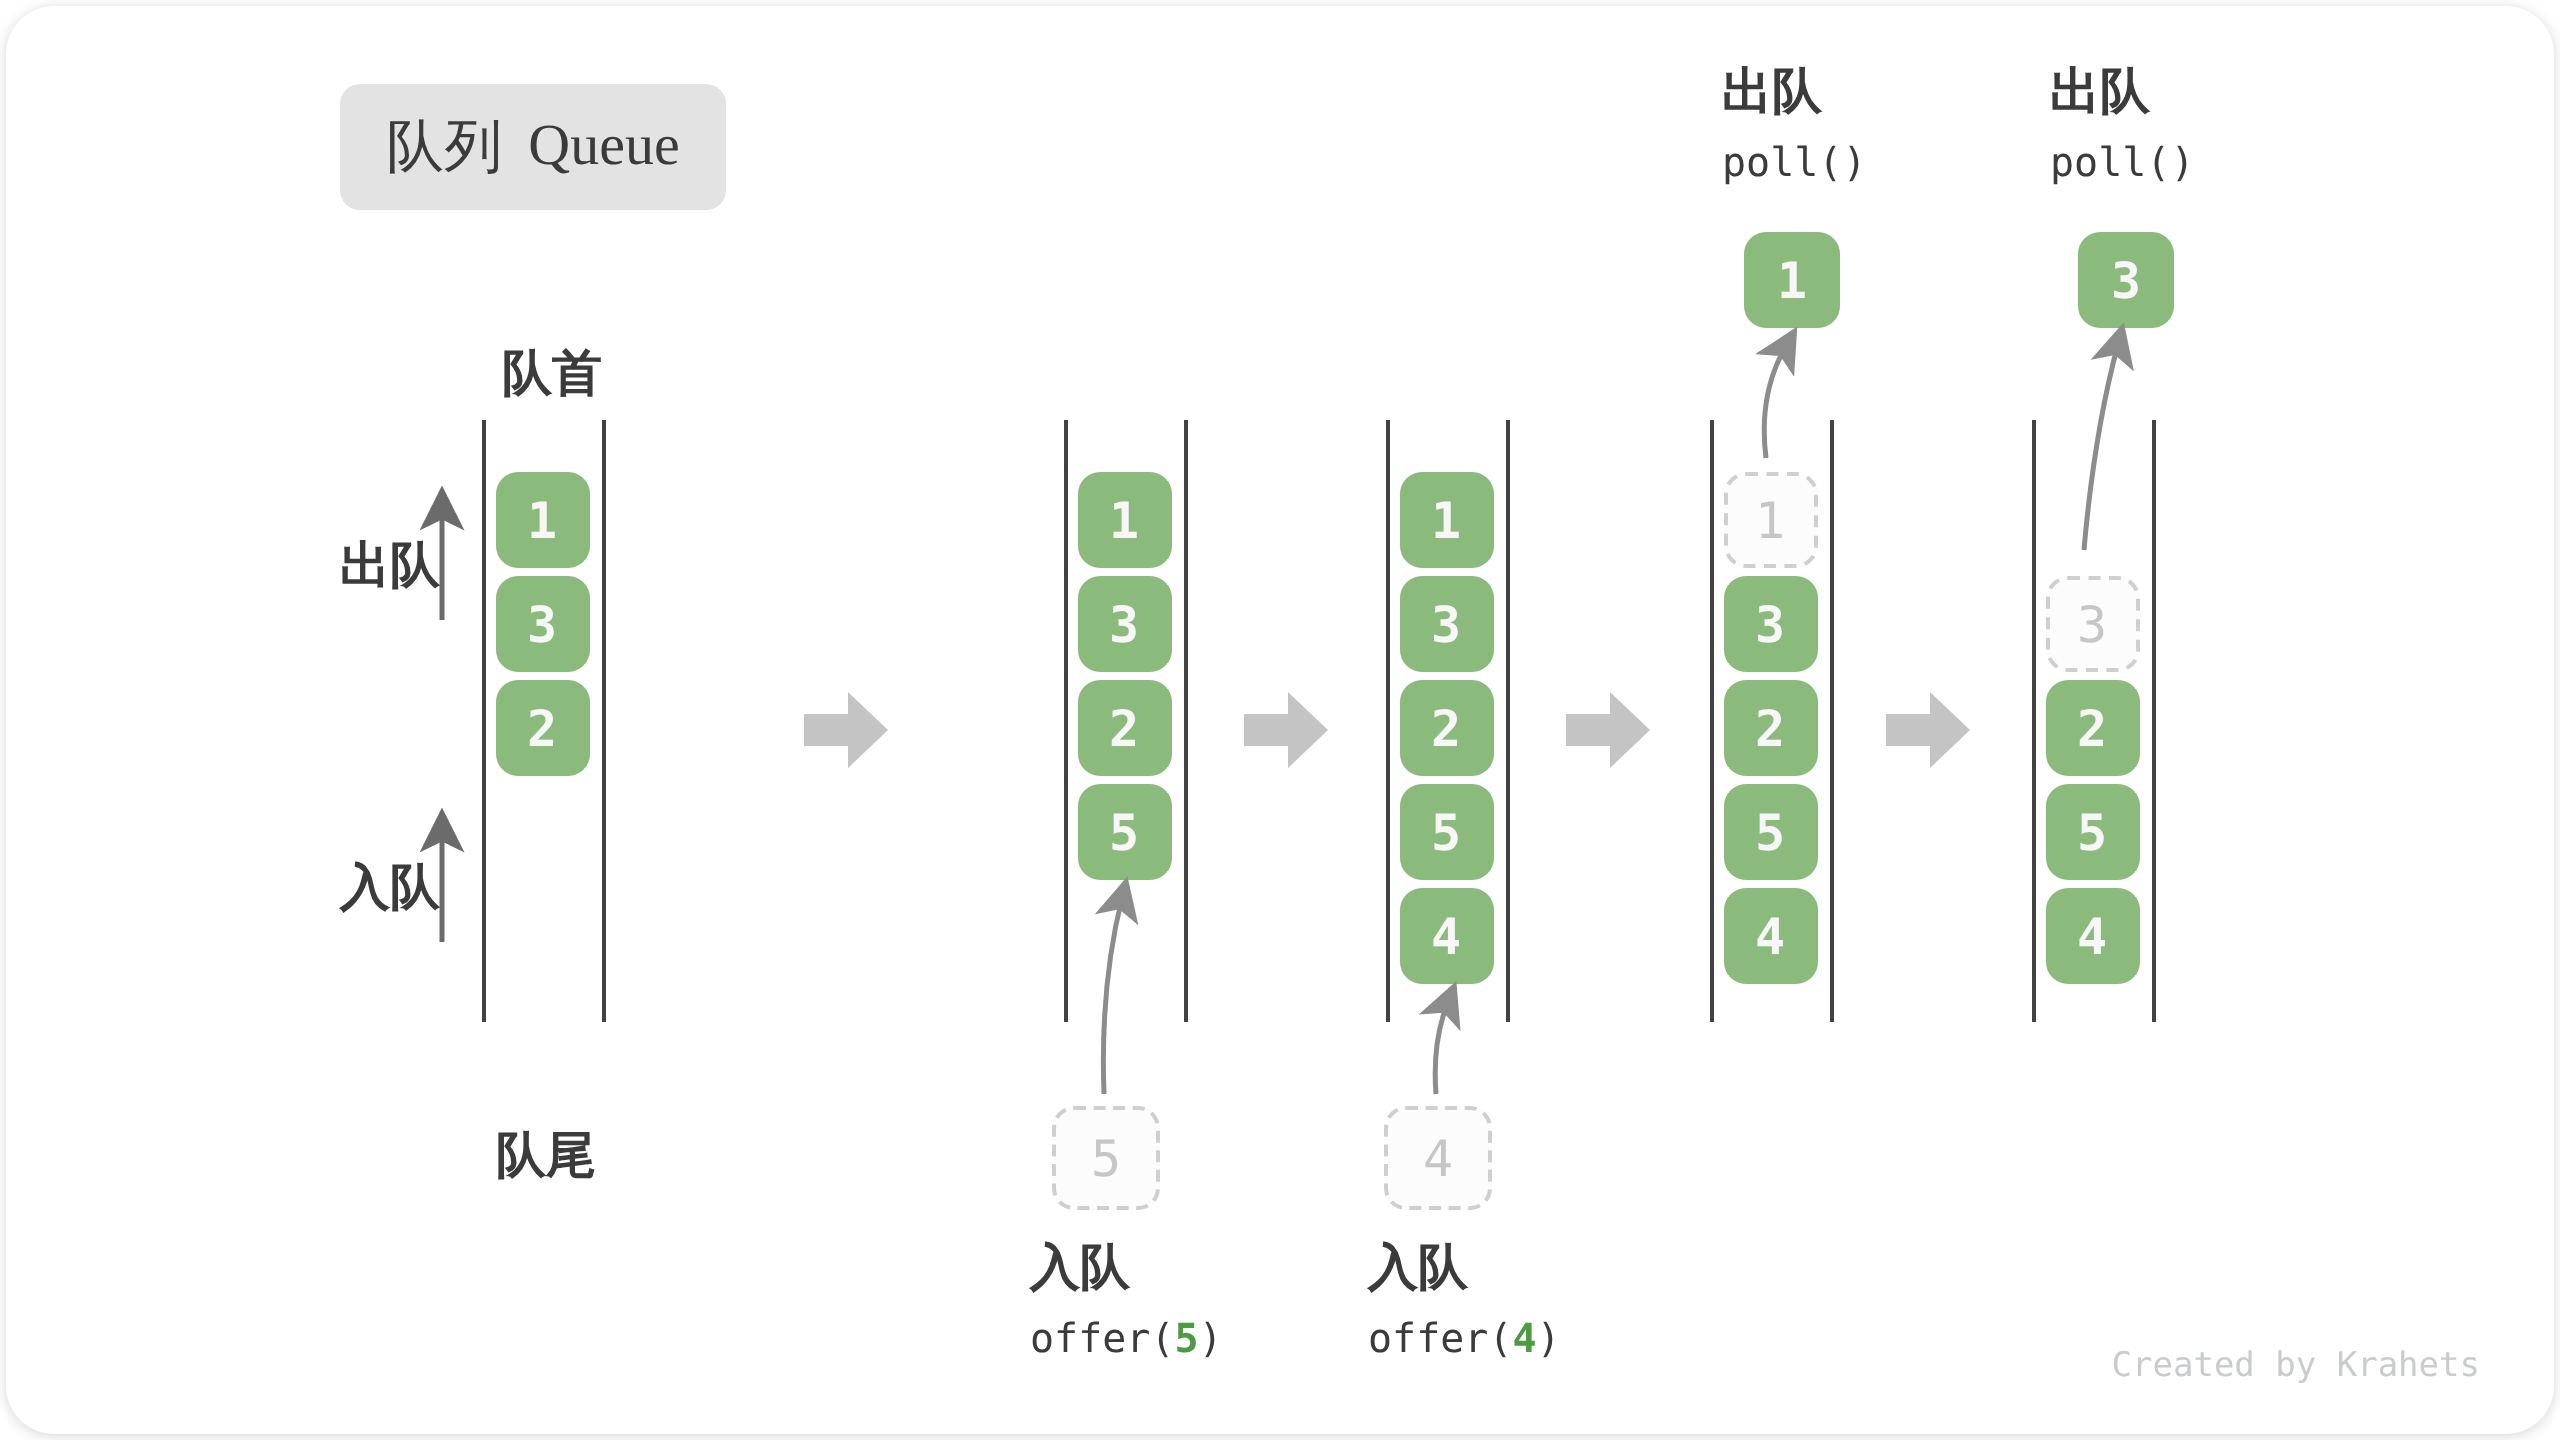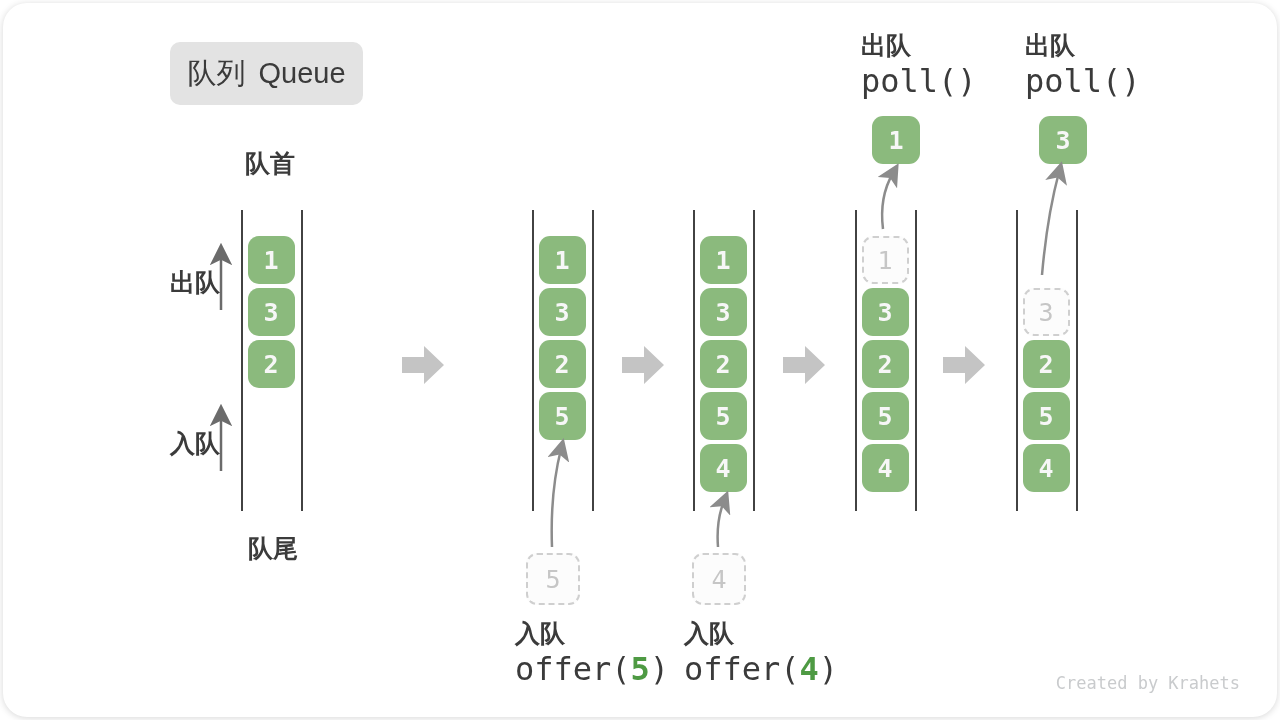--- a/index.html
+++ b/index.html
@@ -23,60 +23,60 @@
     background:#fff;border-radius:24px;
     box-shadow:0 1px 7px rgba(0,0,0,0.16);
   }
   .title-box{
     position:absolute;left:167px;top:39px;width:193px;height:63px;
     background:#e3e3e3;border-radius:10px;
     display:flex;align-items:center;justify-content:center;gap:13px;
     font-size:29px;
   }
   .title-zh{font-weight:normal;}
-  .title-en{font-family:Liberation Sans, sans-serif;}
+  .title-en{font-family:Liberation Serif, serif;}
   .side-label{position:absolute;font-size:25px;font-weight:bold;white-space:nowrap;}
   .rail{position:absolute;width:2px;top:207px;height:301px;background:var(--rail);}
   .block{
     position:absolute;width:47px;height:48px;border-radius:11px;
     background:var(--green);color:#f7f7f7;
     font-family:"DejaVu Sans Mono","Liberation Mono",monospace;
     font-weight:bold;font-size:25px;
     display:flex;align-items:center;justify-content:center;
   }
   .block.dashed{
     background:#fcfcfc;border:2px dashed var(--dash-border);
     color:var(--dash-text);box-sizing:border-box;border-radius:11px;font-weight:normal;
   }
   .state-label{position:absolute;white-space:nowrap;}
   .state-label .zh{font-size:25px;font-weight:bold;line-height:30px;display:block;}
   .state-label .code{
     font-family:"DejaVu Sans Mono","Liberation Mono",monospace;
-    font-size:32px;line-height:30px;margin-top:5px;display:block;
+    font-size:20px;line-height:30px;margin-top:5px;display:block;
   }
   .state-label .code .arg{color:var(--code-green);font-weight:bold;}
   .watermark{
     position:absolute;right:37px;top:670px;
     font-family:"DejaVu Sans Mono","Liberation Mono",monospace;
     font-size:17px;color:#c9cbcd;
   }
   svg.overlay{position:absolute;left:0;top:0;pointer-events:none;}
 </style>
 </head>
 <body>
 
 <div class="card">
 
   <div class="title-box">
     <span class="title-zh">队列</span>
     <span class="title-en">Queue</span>
   </div>
 
-  <div class="side-label" style="left:242px;top:144px;width:56px;text-align:left;">队首</div>
-  <div class="side-label" style="left:242px;top:529px;width:56px;text-align:center;">队尾</div>
+  <div class="side-label" style="left:242px;top:167px;width:56px;text-align:right;">队首</div>
+  <div class="side-label" style="left:242px;top:558px;width:56px;text-align:center;">队尾</div>
   <div class="side-label" style="left:167px;top:263px;">出队</div>
   <div class="side-label" style="left:167px;top:424px;">入队</div>
 
   <div id="queues">
       <div class="rail" style="left: 238px;"></div>
       <div class="rail" style="left: 298px;"></div>
       <div class="block" style="left: 244.5px; top: 233px;">1</div>
       <div class="block" style="left: 244.5px; top: 285px;">3</div>
       <div class="block" style="left: 244.5px; top: 337px;">2</div>
       <div class="rail" style="left: 529px;"></div>

